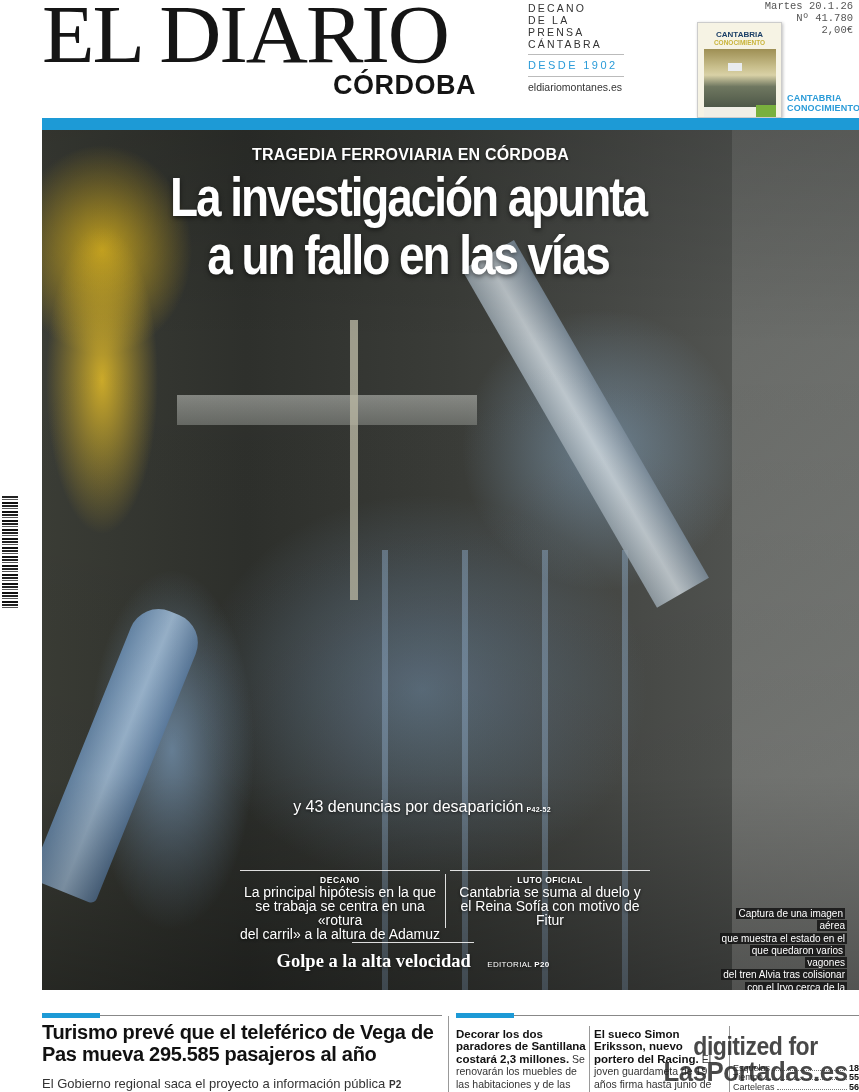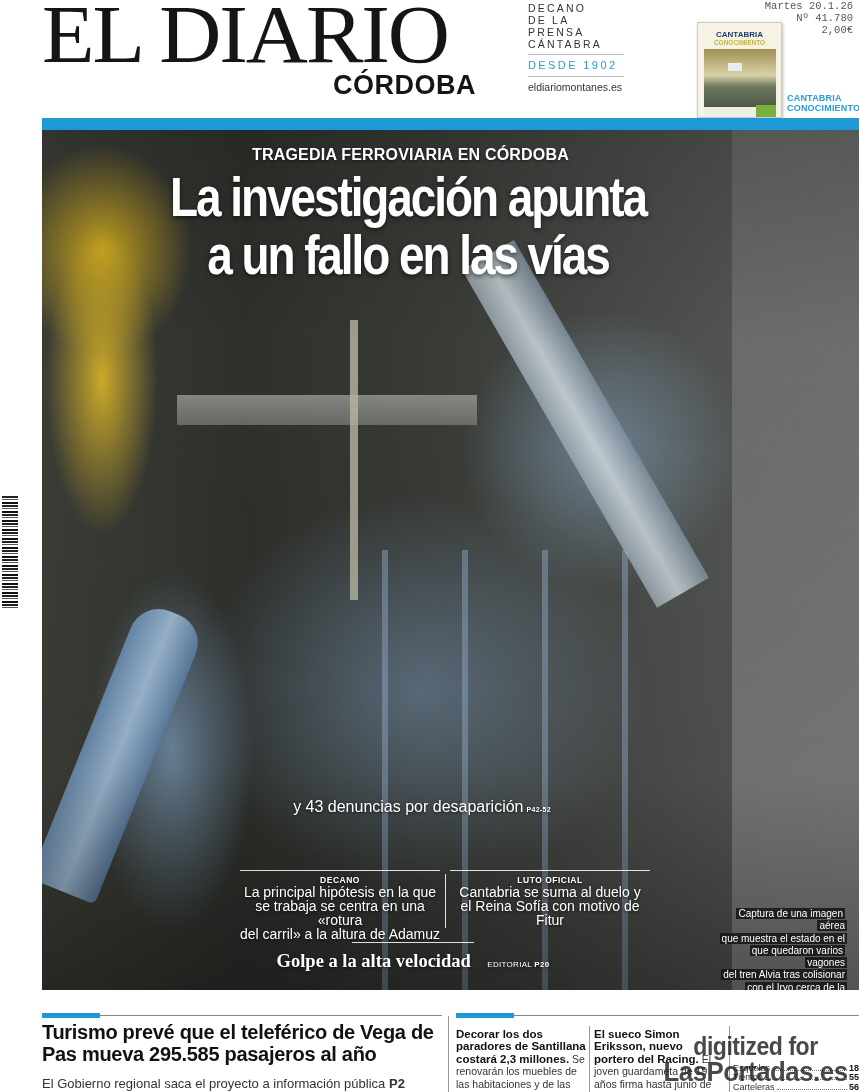--- a/index.html
+++ b/index.html
@@ -128,21 +128,21 @@
     
     .bottom-rule-main { position: absolute; left: 42px; top: 1015px; width: 400px; height: 1px; background: #888; }
     .bottom-accent-main { position: absolute; left: 42px; top: 1013px; width: 58px; height: 5px; background: #1d9ad6; }
     .bottom-vdiv1 { position: absolute; left: 448px; top: 1016px; width: 1px; height: 76px; background: #999; }
 
     .main-teaser-title {
       position: absolute; left: 42px; top: 1021px; width: 400px;
       font-size: 20px; font-weight: 700; line-height: 22px; color: #111; letter-spacing: -0.3px;
     }
     .main-teaser-sub { position: absolute; left: 42px; top: 1076px; width: 410px; font-size: 13px; color: #333; line-height: 15px; white-space: nowrap; }
-    .page-ref-small { font-size: 13px; font-weight: 700; letter-spacing: 0.2px; }
+    .page-ref-small { font-size: 10px; font-weight: 700; letter-spacing: 0.2px; }
 
     .bottom-rule-2 { position: absolute; left: 456px; top: 1015px; width: 403px; height: 1px; background: #888; }
     .bottom-accent-2 { position: absolute; left: 456px; top: 1013px; width: 58px; height: 5px; background: #1d9ad6; }
 
     .teaser-col { position: absolute; top: 1028px; font-size: 10.5px; line-height: 12.4px; color: #333; }
     .teaser-col b { color: #111; font-size: 11.5px; }
     .teaser-col.c1 { left: 456px; width: 130px; }
     .teaser-col.c2 { left: 594px; width: 130px; }
     .bottom-vdiv2 { position: absolute; left: 589px; top: 1026px; width: 1px; height: 66px; background: #999; }
     .bottom-vdiv3 { position: absolute; left: 729px; top: 1026px; width: 1px; height: 66px; background: #999; }

